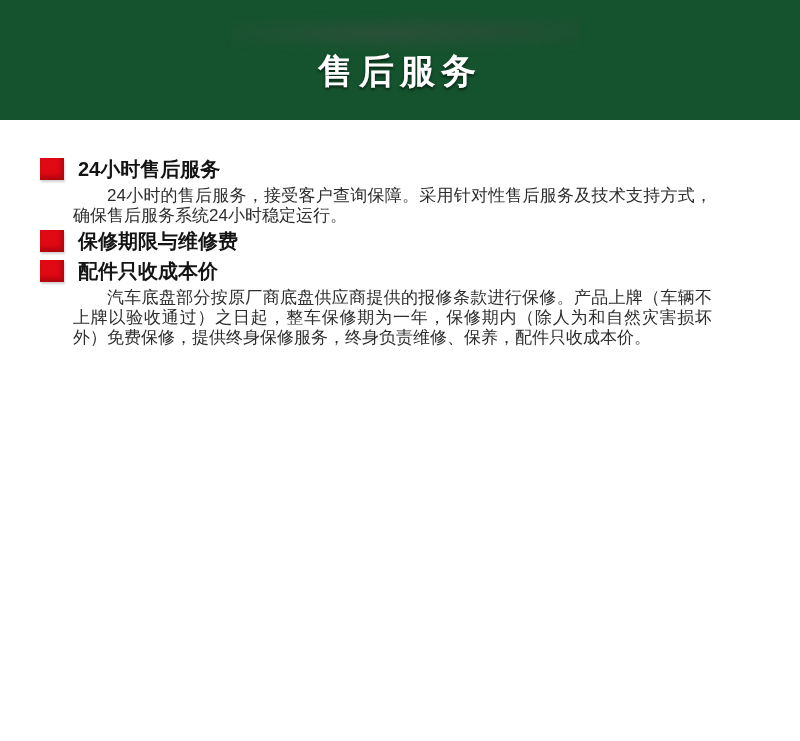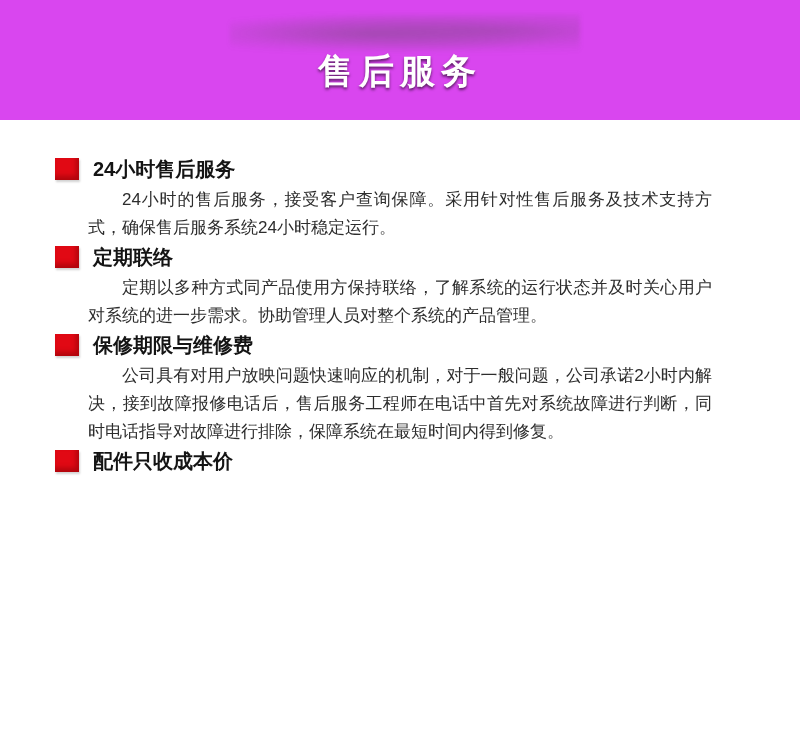--- a/index.html
+++ b/index.html
@@ -13,21 +13,21 @@
     width: 800px;
     height: 741px;
     background: #ffffff;
     overflow: hidden;
   }
   
   .banner {
     position: relative;
     width: 800px;
     height: 120px;
-    background: #d946ef;
+    background: #14532d;
     display: flex;
     align-items: center;
     justify-content: center;
     box-sizing: border-box;
     padding-top: 22px;
     overflow: hidden;
   }
   .banner .watermark {
     position: absolute;
     top: 14px;
@@ -43,21 +43,21 @@
     margin: 0;
     color: #ffffff;
     font-size: 35px;
     font-weight: bold;
     letter-spacing: 6px;
     text-shadow: 0 2px 3px rgba(0,0,0,0.6);
   }
   
   .content {
     box-sizing: border-box;
-    padding: 36px 88px 0 55px;
+    padding: 36px 88px 0 40px;
   }
   .svc { margin: 0; }
   .svc-head {
     display: flex;
     align-items: center;
     gap: 14px;
     height: 26px;
     margin-bottom: 4px;
   }
   .marker {
@@ -70,21 +70,21 @@
   .svc-title {
     margin: 0;
     font-size: 20px;
     font-weight: bold;
     color: #141414;
     line-height: 26px;
   }
   .svc p {
     margin: 0 0 2px 33px;
     font-size: 17px;
-    line-height: 28px;
+    line-height: 20px;
     color: #2d2d2d;
     text-align: justify;
     text-indent: 2em;
   }
 </style>
 </head>
 <body>
 
 <div class="page">
   <header class="banner">
@@ -93,36 +93,29 @@
   </header>
   <main class="content" id="sections-root">
   <section class="svc">
     <div class="svc-head">
       <span class="marker"></span>
       <h2 class="svc-title">24小时售后服务</h2>
     </div>
   <p>24小时的售后服务，接受客户查询保障。采用针对性售后服务及技术支持方式，确保售后服务系统24小时稳定运行。</p>
       </section>
 
-  <section class="svc">
-    <div class="svc-head">
-      <span class="marker"></span>
-      <h2 class="svc-title">定期联络</h2>
-    </div>
-  <p>定期以多种方式同产品使用方保持联络，了解系统的运行状态并及时关心用户对系统的进一步需求。协助管理人员对整个系统的产品管理。</p>
-      </section>
 
   <section class="svc">
     <div class="svc-head">
       <span class="marker"></span>
       <h2 class="svc-title">保修期限与维修费</h2>
     </div>
-  <p>公司具有对用户放映问题快速响应的机制，对于一般问题，公司承诺2小时内解决，接到故障报修电话后，售后服务工程师在电话中首先对系统故障进行判断，同时电话指导对故障进行排除，保障系统在最短时间内得到修复。</p>
       </section>
 
   <section class="svc">
     <div class="svc-head">
       <span class="marker"></span>
       <h2 class="svc-title">配件只收成本价</h2>
     </div>
+  <p>汽车底盘部分按原厂商底盘供应商提供的报修条款进行保修。产品上牌（车辆不上牌以验收通过）之日起，整车保修期为一年，保修期内（除人为和自然灾害损坏外）免费保修，提供终身保修服务，终身负责维修、保养，配件只收成本价。</p>
       </section>
 </main>
 </div>
 
 </body></html>

